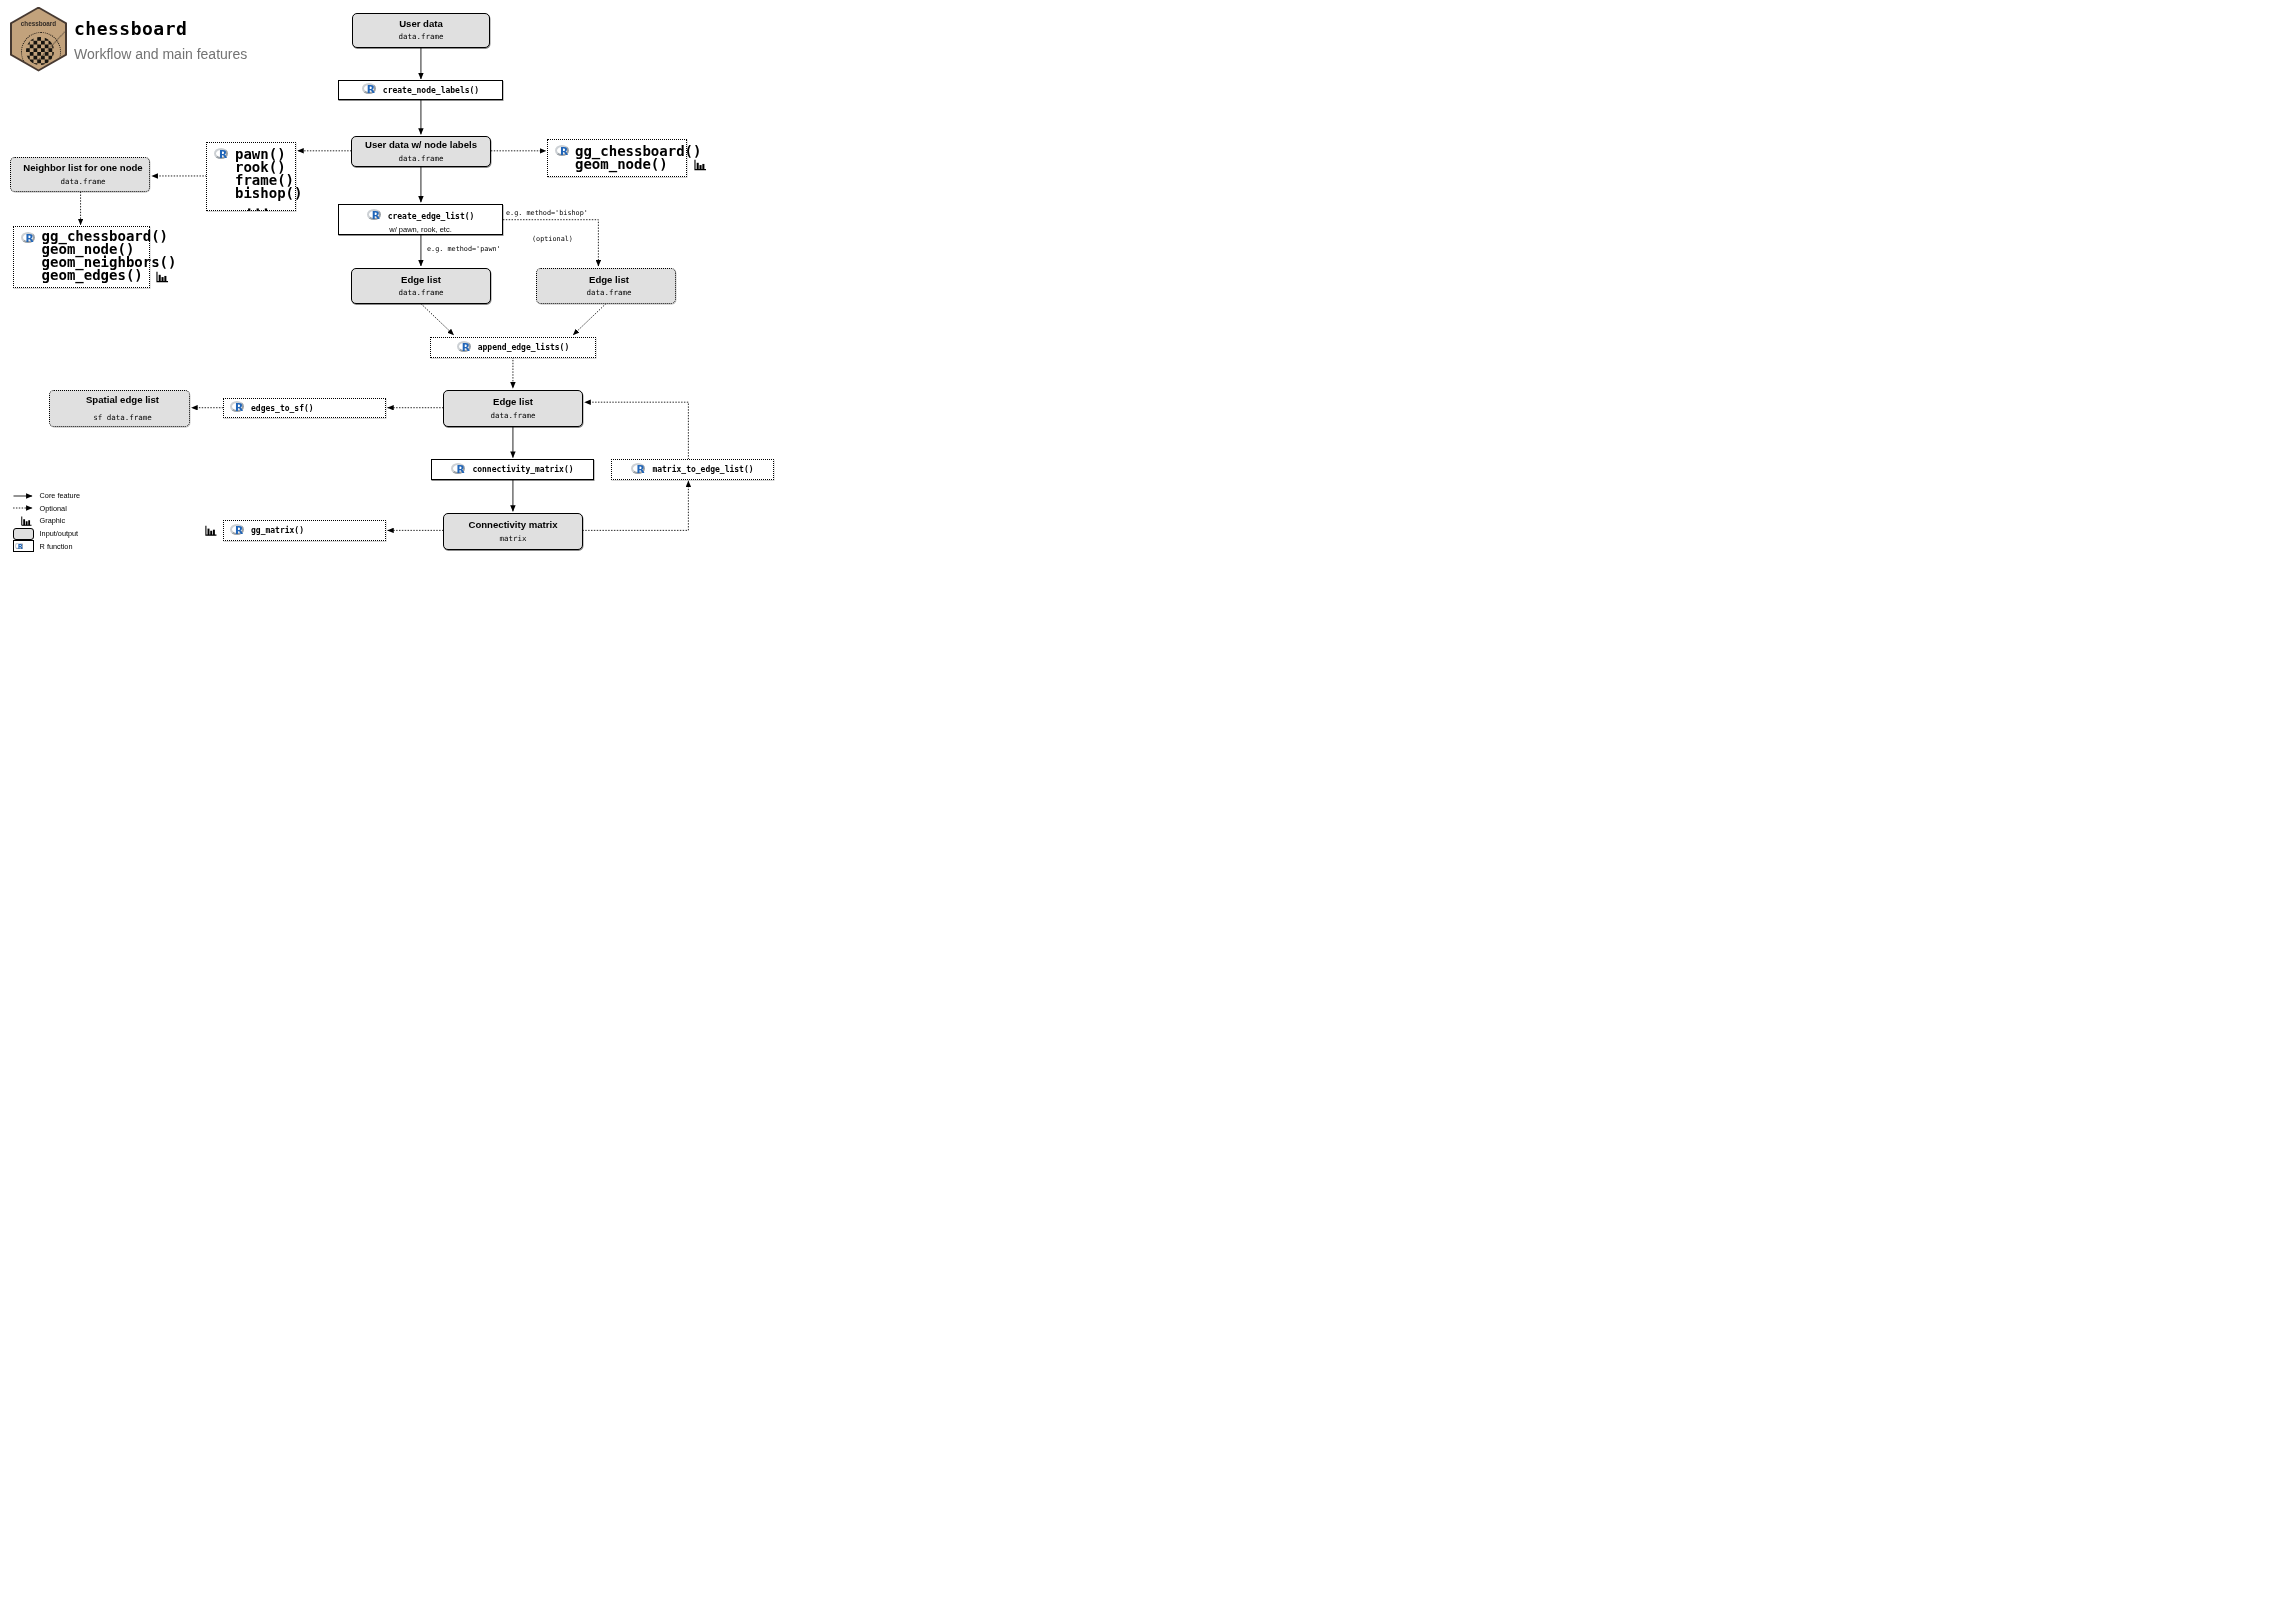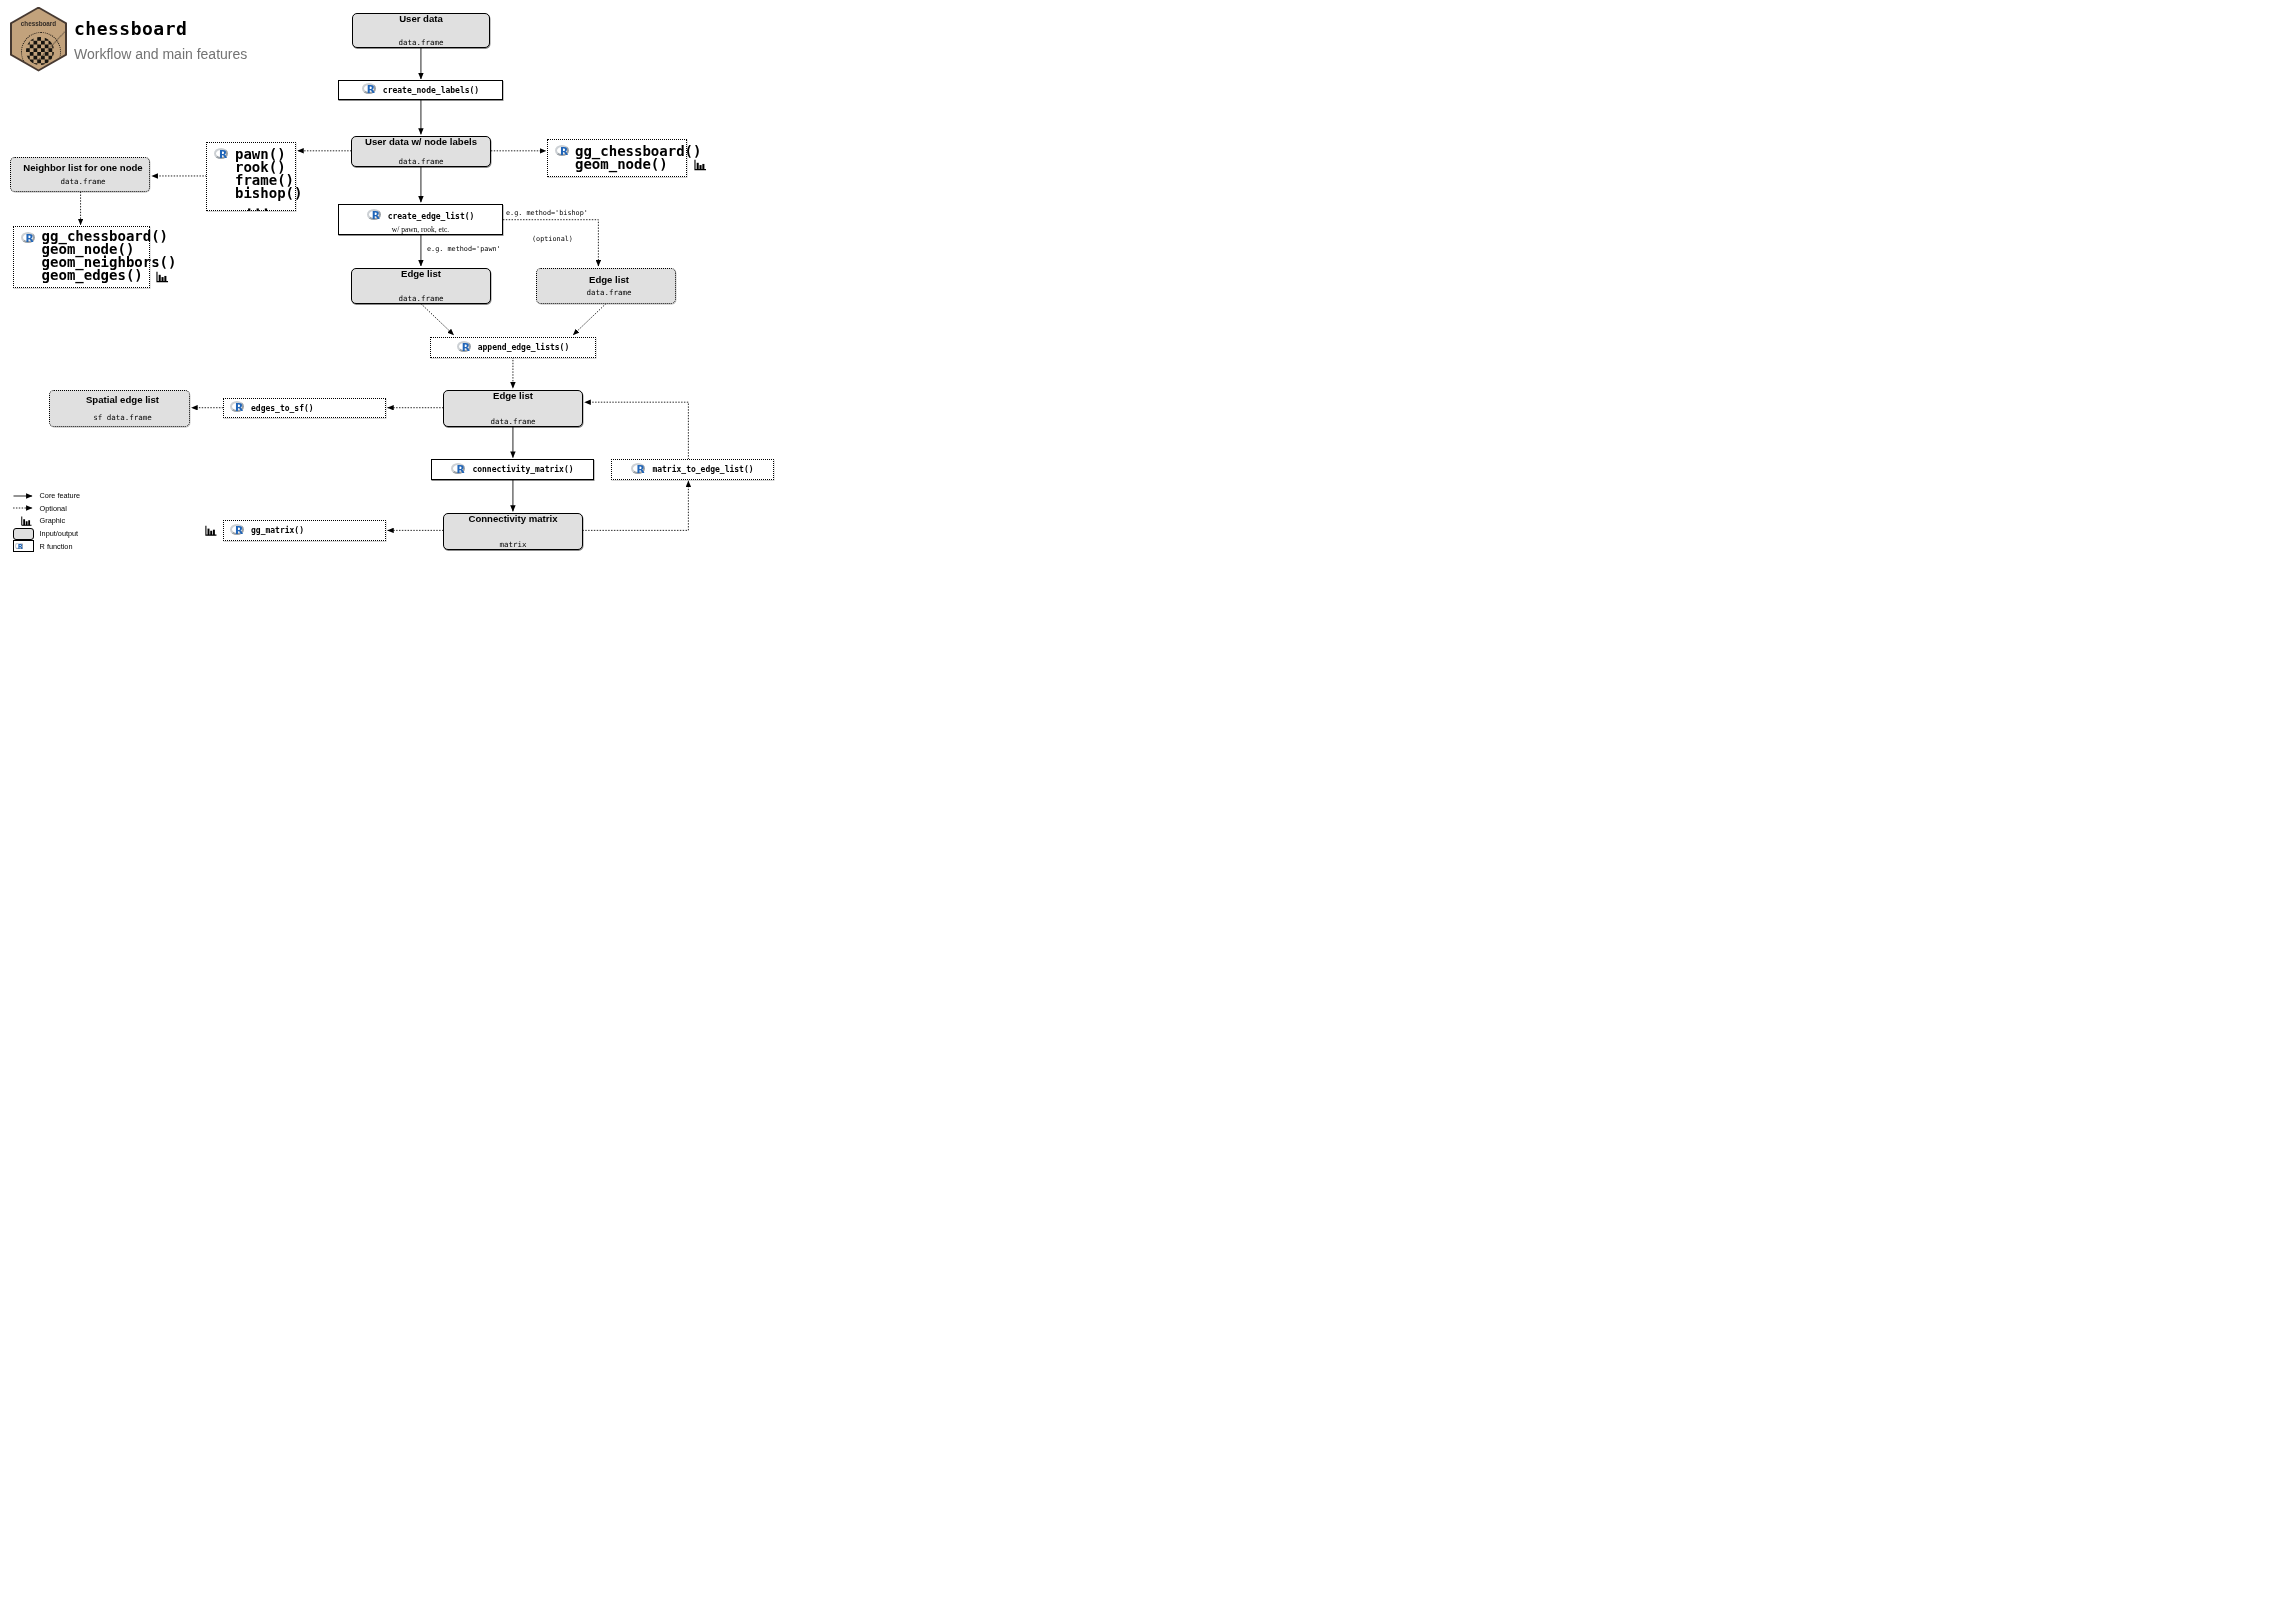--- a/index.html
+++ b/index.html
@@ -20,32 +20,32 @@
             border:1.3px dotted #15120f;}
   .hex-ball{position:absolute;left:14px;top:28px;width:28px;height:28px;border-radius:50%;
             background:repeating-conic-gradient(#17140f 0 90deg,#c2a27c 0 180deg);
             background-size:7.5px 7.5px;}
   .hex-url{position:absolute;left:25px;top:51px;font-size:2.3px;color:#3a332c;
            transform:rotate(-47deg);transform-origin:left center;white-space:nowrap;}
 
   
   .io{background:#e0e0e0;border-radius:5px;display:flex;flex-direction:column;
       align-items:center;justify-content:center;gap:2.5px;text-align:center;}
-  .io.solid{border:0.9px solid #000;box-shadow:0.5px 1px 0 rgba(0,0,0,.45);justify-content:space-between;}
+  .io.solid{border:0.9px solid #000;box-shadow:0.5px 1px 0 rgba(0,0,0,.45);}
   .io.dotted{border:0.9px dotted #000;box-shadow:0.5px 0.8px 0 rgba(0,0,0,.2);padding-left:6px;}
   .io-title{font-weight:700;font-size:9.6px;line-height:10.6px;}
   .io-sub{font-size:7.5px;}
 
   .fn{background:#fff;}
   .fn.solid{border:0.9px solid #000;box-shadow:0.5px 1px 0 rgba(0,0,0,.45);}
   .fn.dotted{border:0.9px dotted #000;box-shadow:0.5px 0.8px 0 rgba(0,0,0,.2);}
   .fn-row{display:flex;align-items:center;justify-content:center;gap:5px;height:100%;}
   .fn-row.leftal{justify-content:flex-start;padding-left:6px;}
   .fn-label{font-family:"DejaVu Sans Mono",monospace;font-weight:bold;font-size:8px;white-space:nowrap;}
-  .fn-sub{font-family:Liberation Serif, serif;font-size:7.5px;text-align:center;margin-top:0.5px;}
+  .fn-sub{font-family:Liberation Sans, sans-serif;font-size:7.5px;text-align:center;margin-top:0.5px;}
   .fn-lines{margin-left:28px;padding-top:4.5px;}
   .fn-line{font-family:"DejaVu Sans Mono",monospace;font-weight:bold;font-size:14px;line-height:13px;white-space:nowrap;}
   .fn-line.dots{padding-left:10px;}
 
   
   .rlogo{position:relative;display:inline-block;width:16px;height:13.6px;flex:0 0 16px;}
   .rlogo .ring{position:absolute;left:0;top:0;width:14px;height:11px;border-radius:50%;
                border:2.8px solid;border-color:#ccd0d4 #9aa0a6 #9aa0a6 #ccd0d4;box-sizing:border-box;}
   .rlogo .rletter{position:absolute;left:5px;top:1px;font-family:"DejaVu Sans",sans-serif;
                   font-weight:bold;font-size:10.6px;line-height:11px;color:#2065b8;}

